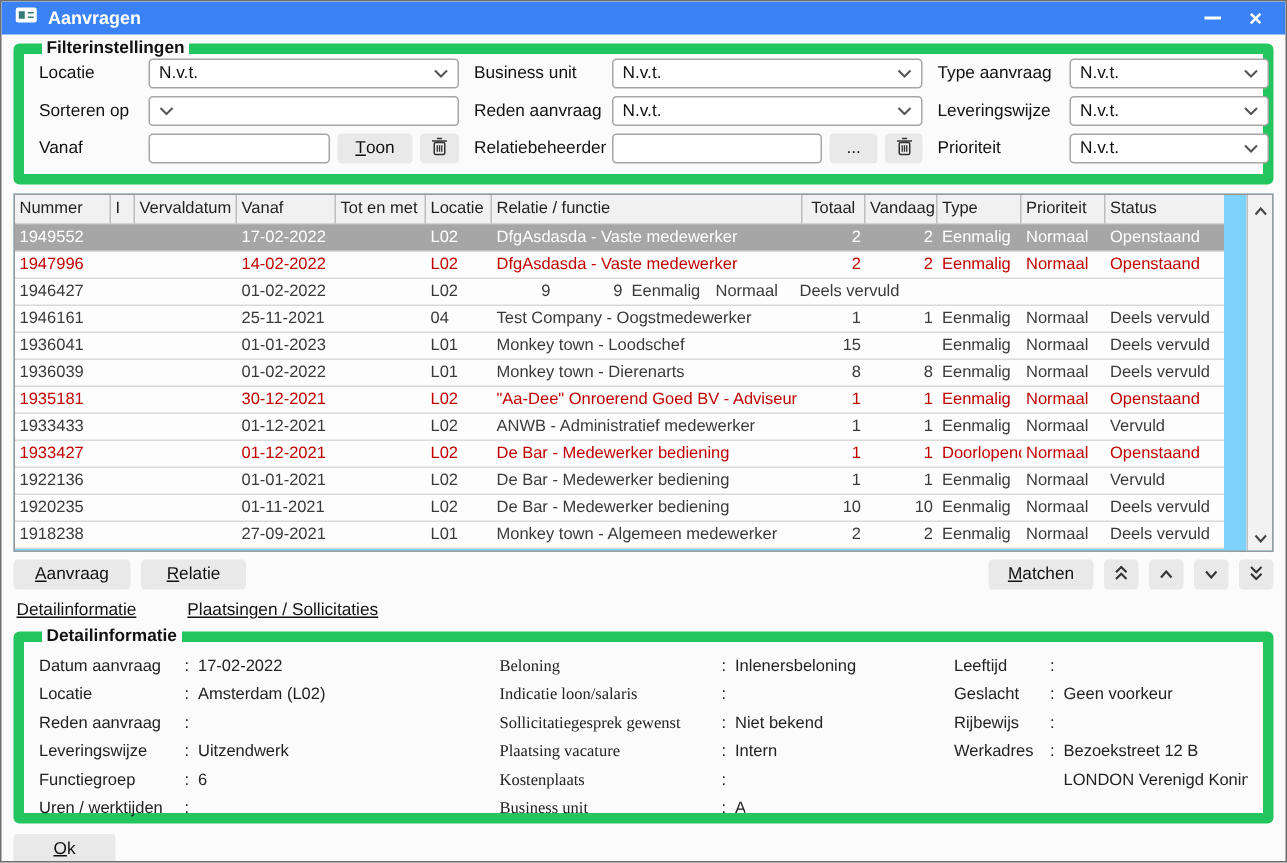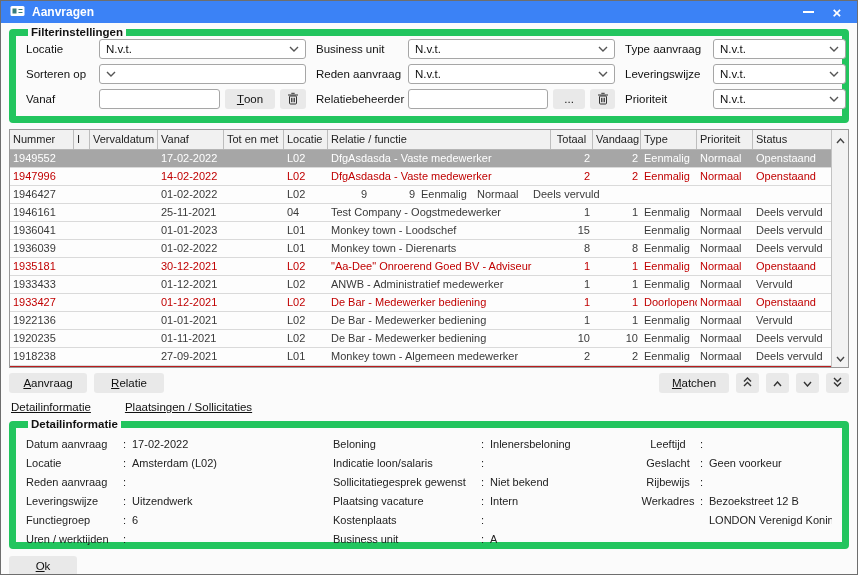--- a/index.html
+++ b/index.html
@@ -37,21 +37,21 @@
   .btn { height: 20px; background: #e9e9e9; border: none; border-radius: 3px;
          font: 11.5px "Liberation Sans", sans-serif; color: #111; display: inline-flex;
          align-items: center; justify-content: center; cursor: pointer; white-space: nowrap; }
   .hk { text-decoration: underline; }
   .btn-toon { width: 50px; }
   .btn-dots { width: 34px; }
   .icon-btn { width: 26px; }
 
   
   .tablewrap { position: relative; margin: 6px 8px 0; border: 1px solid #999; height: 239px;
-               background: #b91c1c; padding-right: 16px; overflow: hidden; }
+               background: #7dd3fc; padding-right: 32px; overflow: hidden; }
   .thead { display: flex; height: 20px; background: #f1f1f1; border-bottom: 1px solid #b5b5b5; }
   .hcell { padding: 0 3px; font-size: 11px; line-height: 19px; color: #222;
            border-right: 1px solid #bdbdbd; overflow: hidden; white-space: nowrap; }
   .trow { display: flex; height: 18px; border-bottom: 1px solid #dadada; cursor: default; background: #fdfdfd; }
   .tcell { padding: 0 3px; font-size: 11px; line-height: 17px; color: #3a3a3a;
            overflow: hidden; white-space: nowrap; }
   .trow.alert .tcell { color: #c00000; }
   .trow.selected { background: #a6a6a6; justify-content: space-between; }
   .trow.selected .tcell { color: #fff; }
   .c-nummer { width: 64px; } .c-i { width: 16px; } .c-vervaldatum { width: 68px; }
@@ -77,21 +77,21 @@
   .tabs { display: flex; gap: 34px; margin: 8px 8px 5px; padding-left: 2px; font-size: 11.5px; }
   .tab { color: #111; text-decoration: underline; cursor: pointer; white-space: nowrap; }
 
   
   .detail-fs { margin-top: 1px; height: 131px; }
   .dcols { display: flex; padding-top: 3px; }
   .dcol { display: flex; flex-direction: column; min-width: 0; }
   .dcol1 { width: 307px; } .dcol2 { width: 303px; } .dcol3 { flex: 1; }
   .drow { display: flex; height: 19px; align-items: center; font-size: 11px; color: #222; }
   .dlabel { flex-shrink: 0; white-space: nowrap; overflow: hidden; }
-  .dcol1 .dlabel { width: 97px; } .dcol2 .dlabel { width: 148px; } .dcol3 .dlabel { width: 64px; text-align: center; }
+  .dcol1 .dlabel { width: 97px; } .dcol2 .dlabel { width: 148px; font-family: Liberation Serif, serif; } .dcol3 .dlabel { width: 64px; }
   .dcolon { width: 9px; flex-shrink: 0; }
   .dvalue { white-space: nowrap; overflow: hidden; }
 
   .okrow { margin: 7px 8px; }
   .btn-ok { width: 68px; }
 </style>
 </head>
 <body>
 
 <div class="window">

